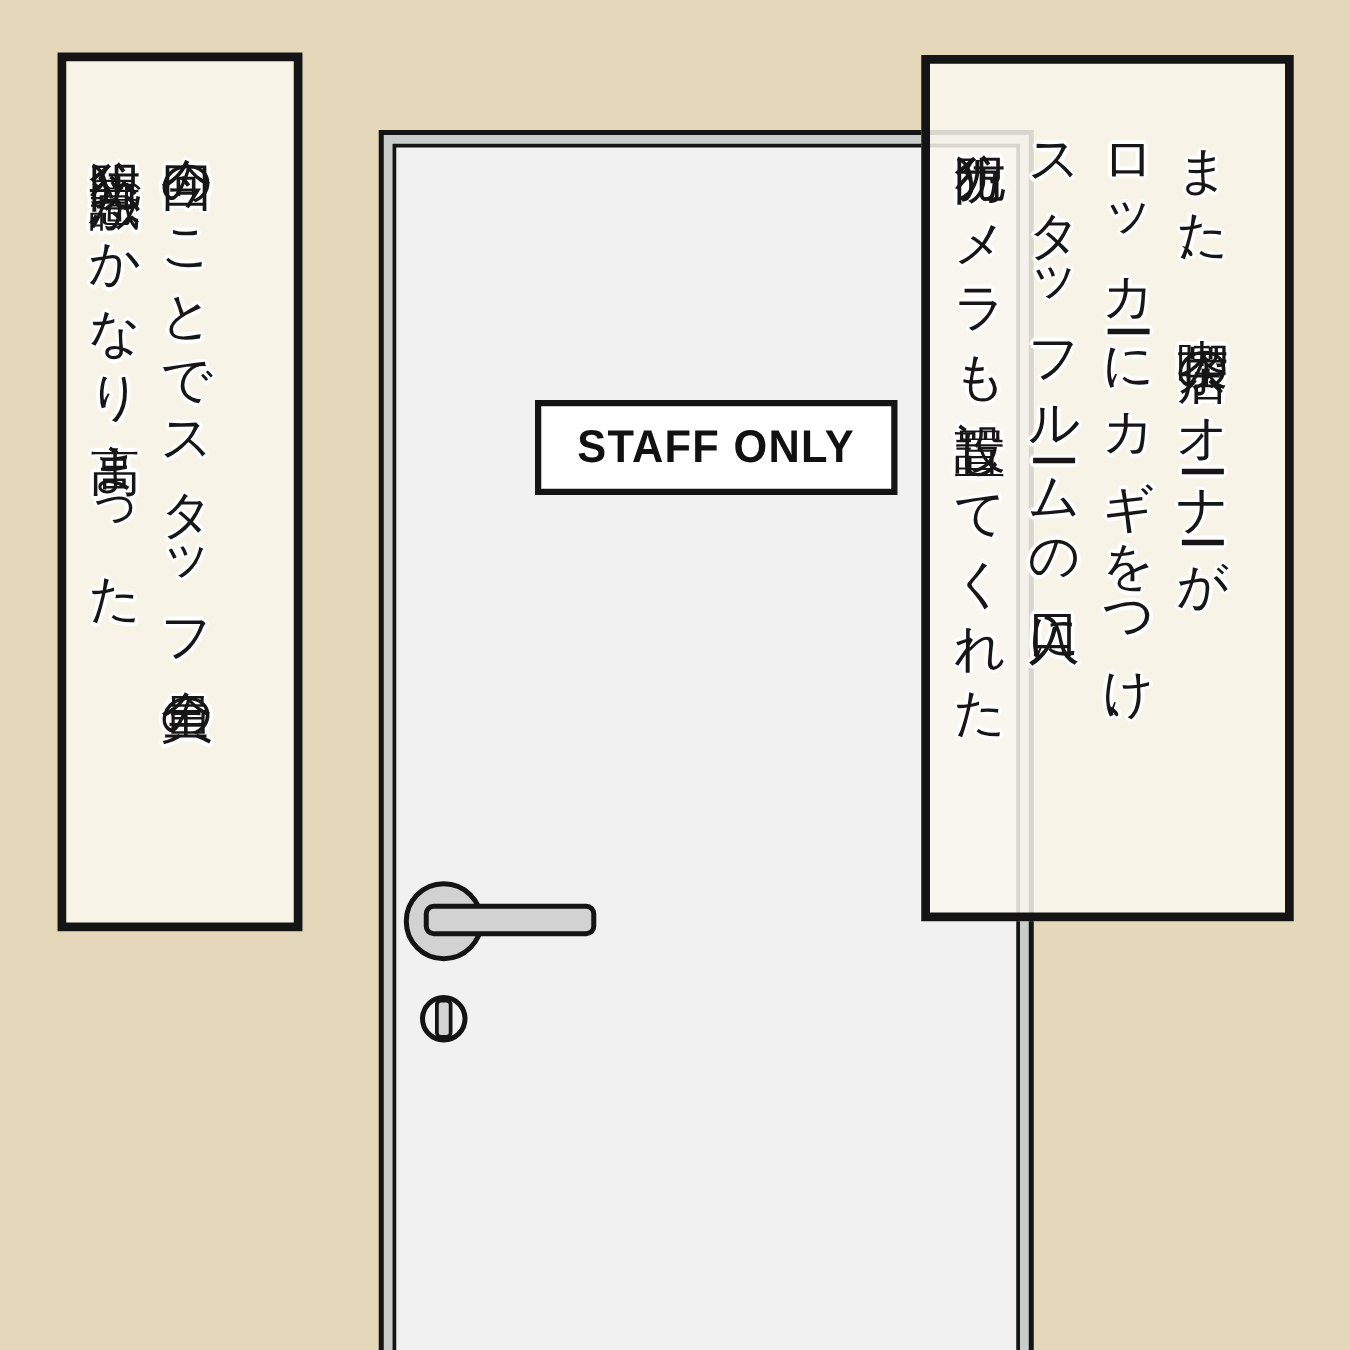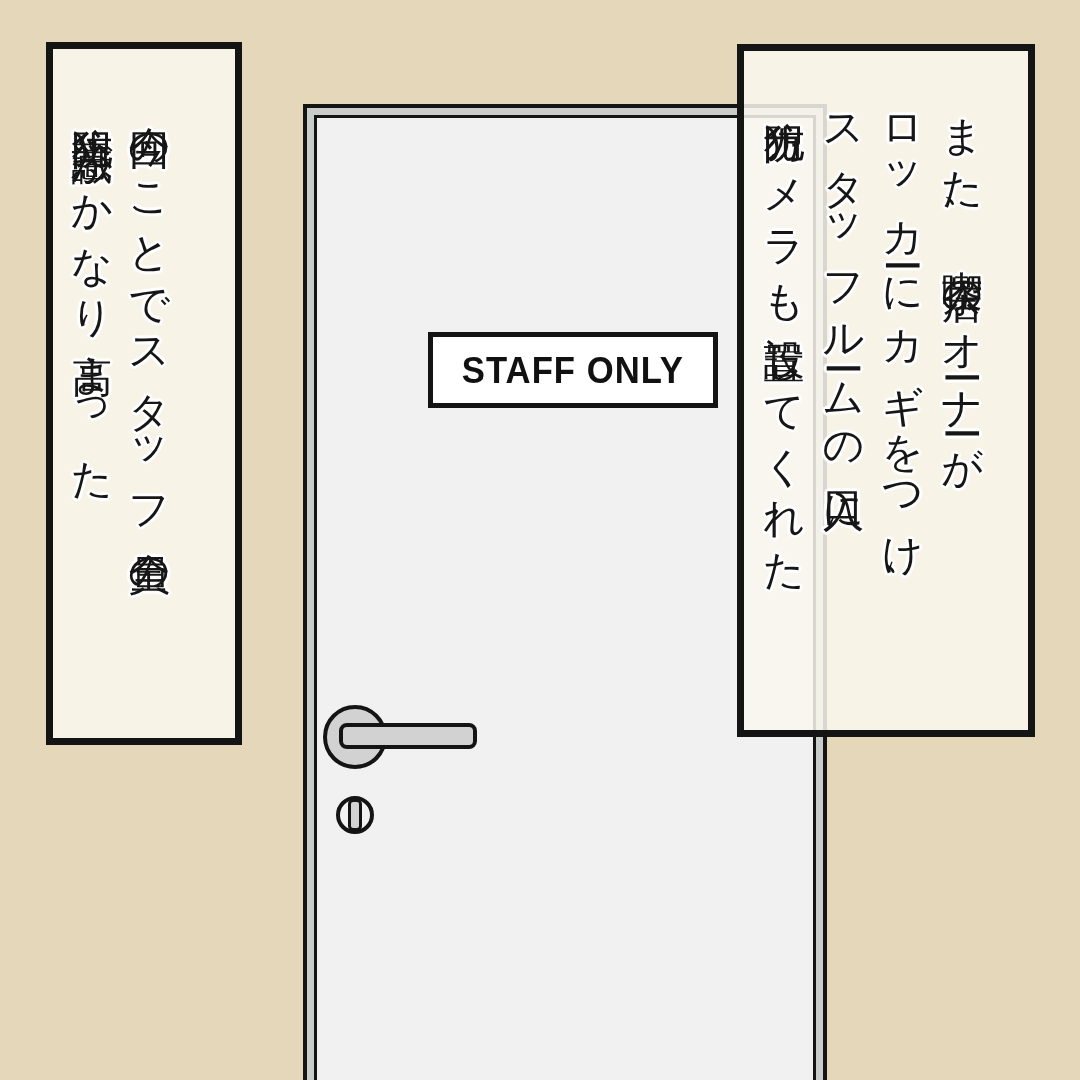--- a/index.html
+++ b/index.html
@@ -19,21 +19,21 @@
     border: 4px solid var(--outline);
     box-sizing: border-box;
     z-index: 1;
   }
   .door-panel {
     position: absolute; left: 7px; right: 7px; top: 7px; bottom: -20px;
     background: var(--door-panel);
     border: 3px solid var(--outline);
   }
   .sign {
-    position: absolute; left: 428px; top: 332px; width: 290px; height: 76px;
+    position: absolute; left: 428px; top: 320px; width: 290px; height: 76px;
     box-sizing: border-box;
     background: var(--sign-bg);
     border: 5px solid var(--outline);
     display: flex; align-items: center; justify-content: center;
     z-index: 2;
   }
   .sign span {
     font-family: "Liberation Sans", sans-serif;
     font-weight: bold; font-size: 34px; letter-spacing: 1px;
     color: var(--sign-text);

